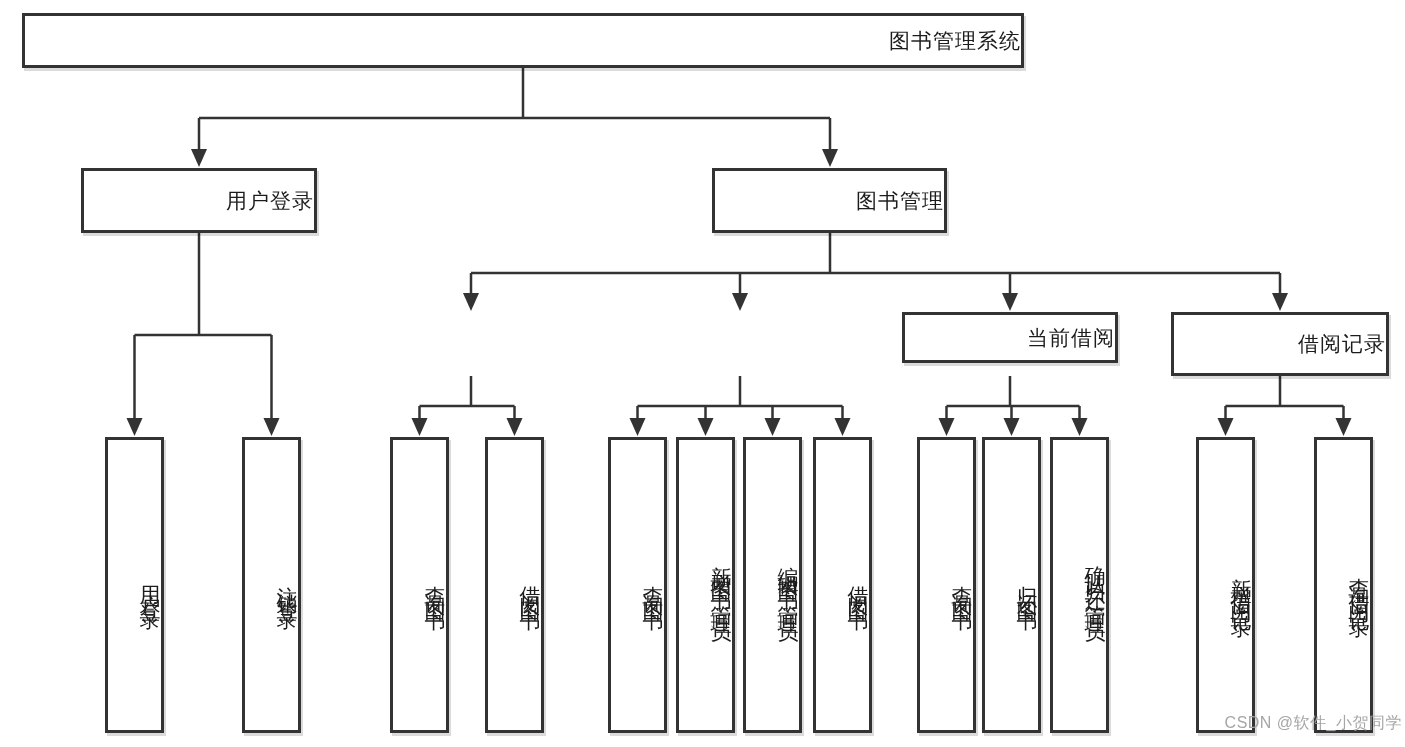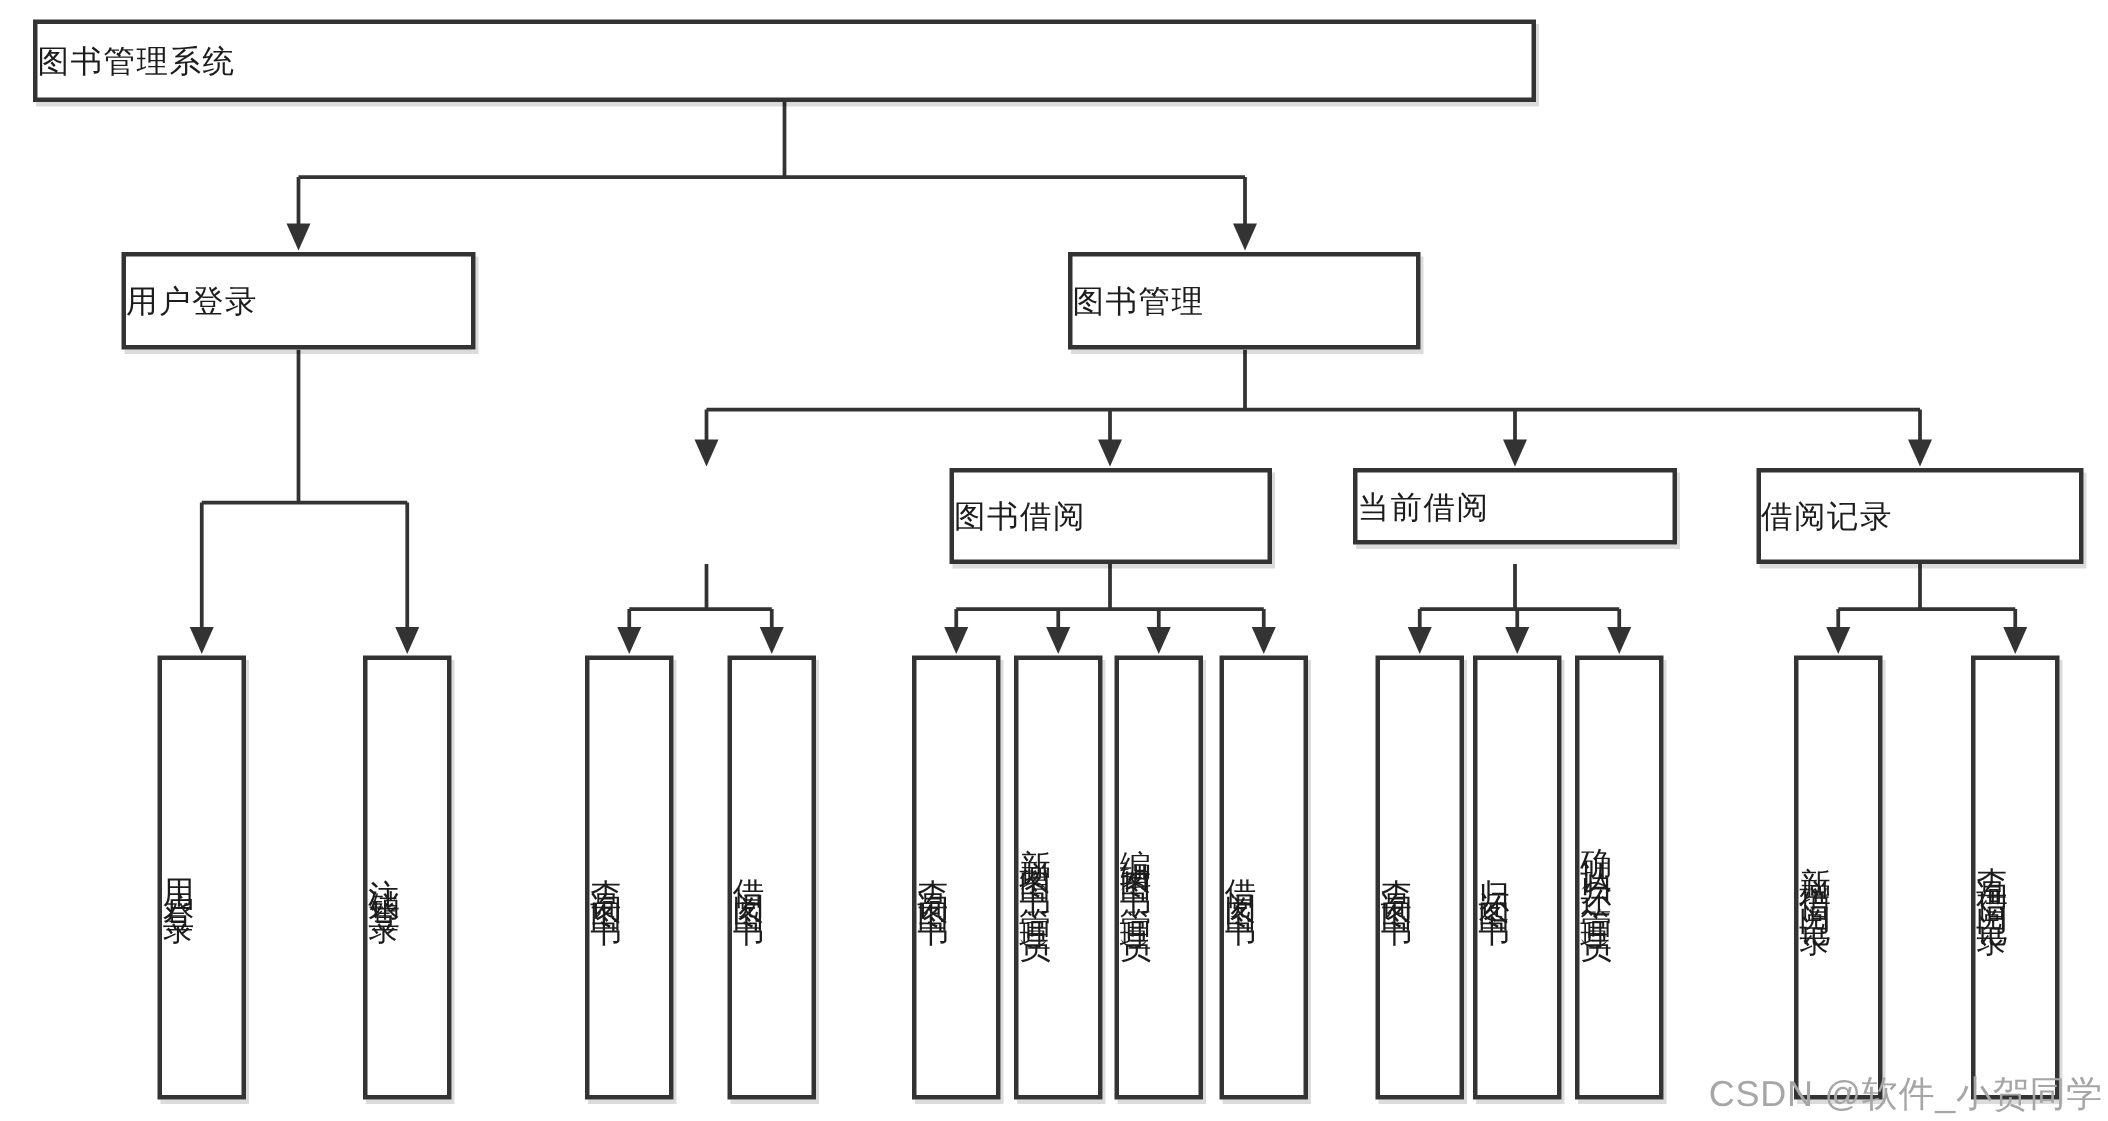--- a/index.html
+++ b/index.html
@@ -3,33 +3,33 @@
 <meta charset="utf-8">
 <style>
   html,body{margin:0;padding:0;background:#ffffff;}
   .canvas{
     position:relative;width:1405px;height:747px;background:#ffffff;overflow:hidden;
     font-family:"Liberation Sans","DejaVu Sans",sans-serif;
   }
   svg.connectors{position:absolute;left:0;top:0;z-index:1;}
   .node{
     position:absolute;box-sizing:border-box;background:#ffffff;
-    border:3px solid #333333;display:flex;align-items:center;justify-content:flex-start;
+    border:3px solid #333333;display:flex;align-items:center;justify-content:flex-end;
     color:#1c1c1c;font-size:21px;z-index:2;
     box-shadow:2px 3px 0 rgba(0,0,0,0.14);
   }
   .hlabel{white-space:nowrap;letter-spacing:1px;}
   .leaf{width:59px;top:437px;height:296px;}
   .vtext{
     writing-mode:vertical-rl;text-orientation:mixed;
     letter-spacing:8px;line-height:1;white-space:nowrap;
   }
   .watermark{
     position:absolute;z-index:5;top:713px;right:3px;
-    color:#a6a6a6;font-size:24px;white-space:nowrap;letter-spacing:0.5px;
+    color:#a6a6a6;font-size:16px;white-space:nowrap;letter-spacing:0.5px;
   }
 </style>
 </head>
 <body>
 
 <div class="canvas">
 
   <svg class="connectors" width="1405" height="747" viewBox="0 0 1405 747">
     <g stroke="#333333" stroke-width="2.5" fill="none">
 
@@ -74,23 +74,20 @@
     <span class="hlabel">图书管理系统</span>
   </div>
 
   <div class="node" style="left:81px;top:168px;width:236px;height:65px">
     <span class="hlabel">用户登录</span>
   </div>
   <div class="node" style="left:712px;top:168px;width:235px;height:65px">
     <span class="hlabel">图书管理</span>
   </div>
 
-  <div class="node" style="left:633px;top:312px;width:215px;height:64px">
-    <span class="hlabel">图书借阅</span>
-  </div>
   <div class="node" style="left:902px;top:312px;width:216px;height:51px">
     <span class="hlabel">当前借阅</span>
   </div>
   <div class="node" style="left:1171px;top:312px;width:218px;height:64px">
     <span class="hlabel">借阅记录</span>
   </div>
 
   <div class="node leaf" style="left:105px">
     <span class="vtext">用户登录</span>
   </div>

